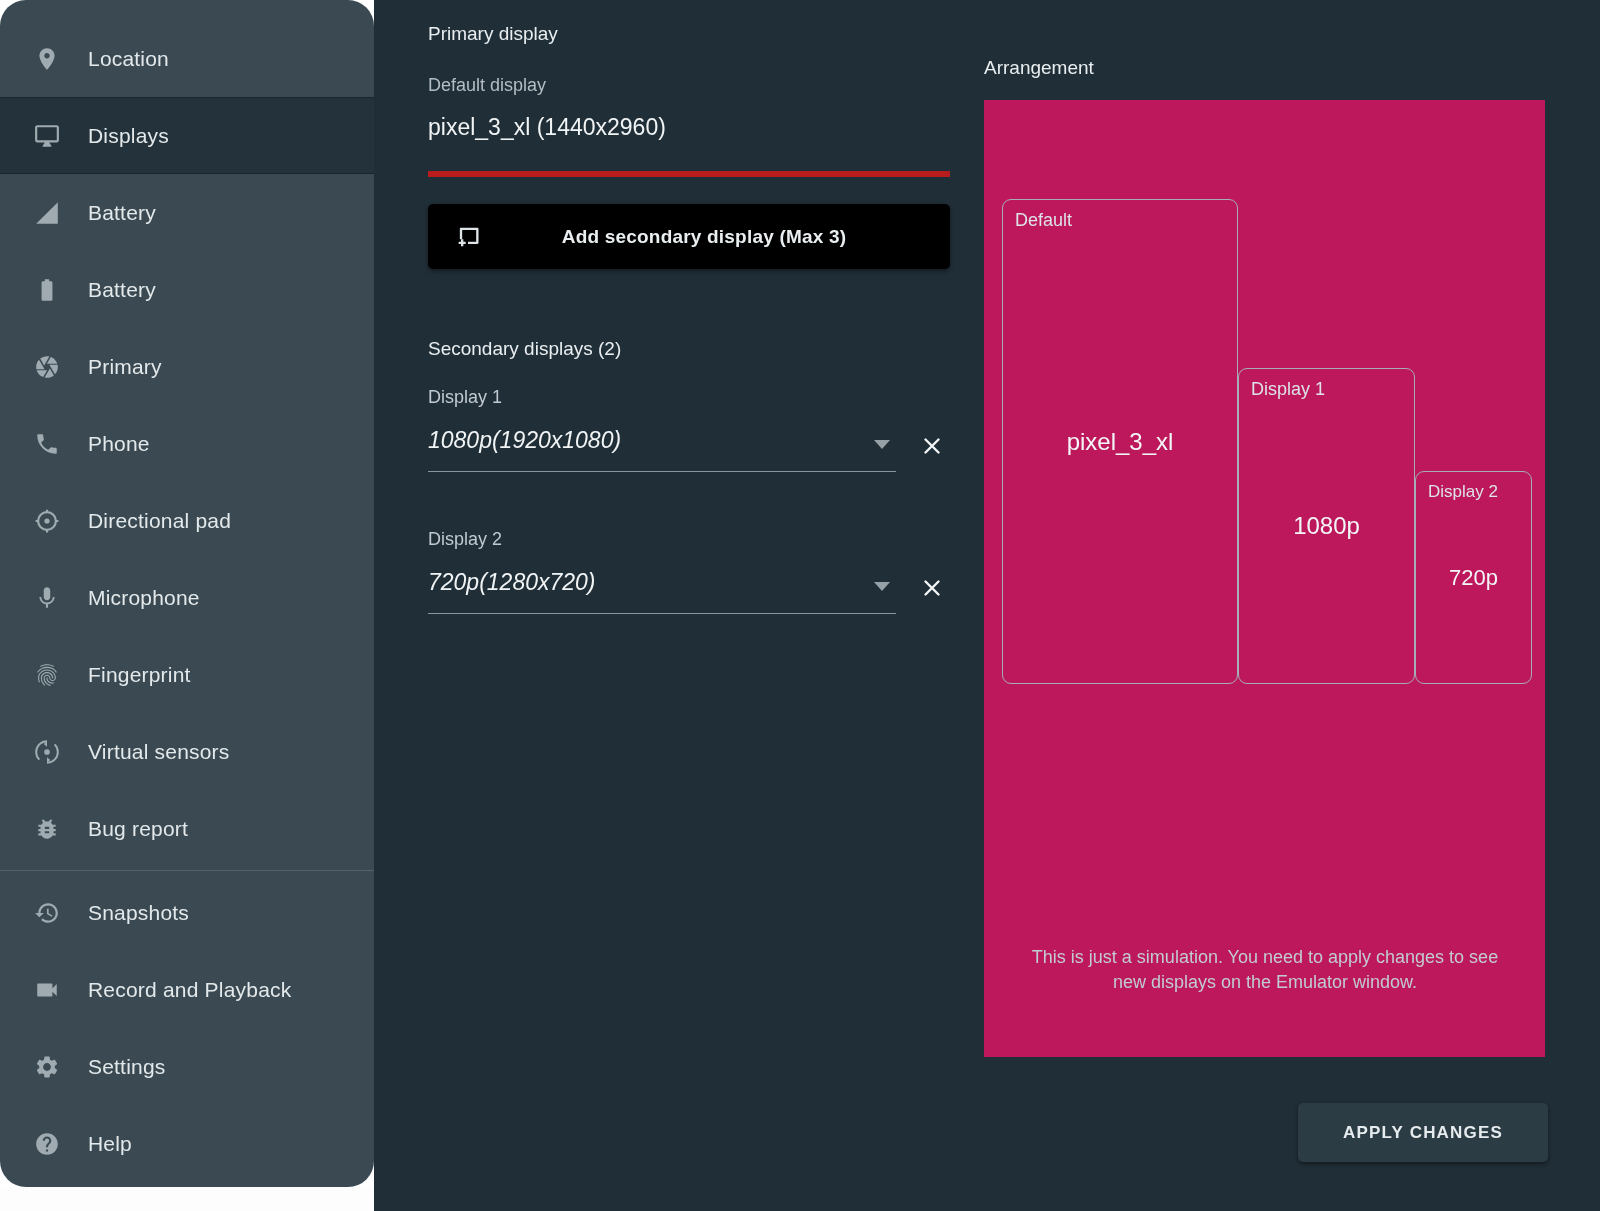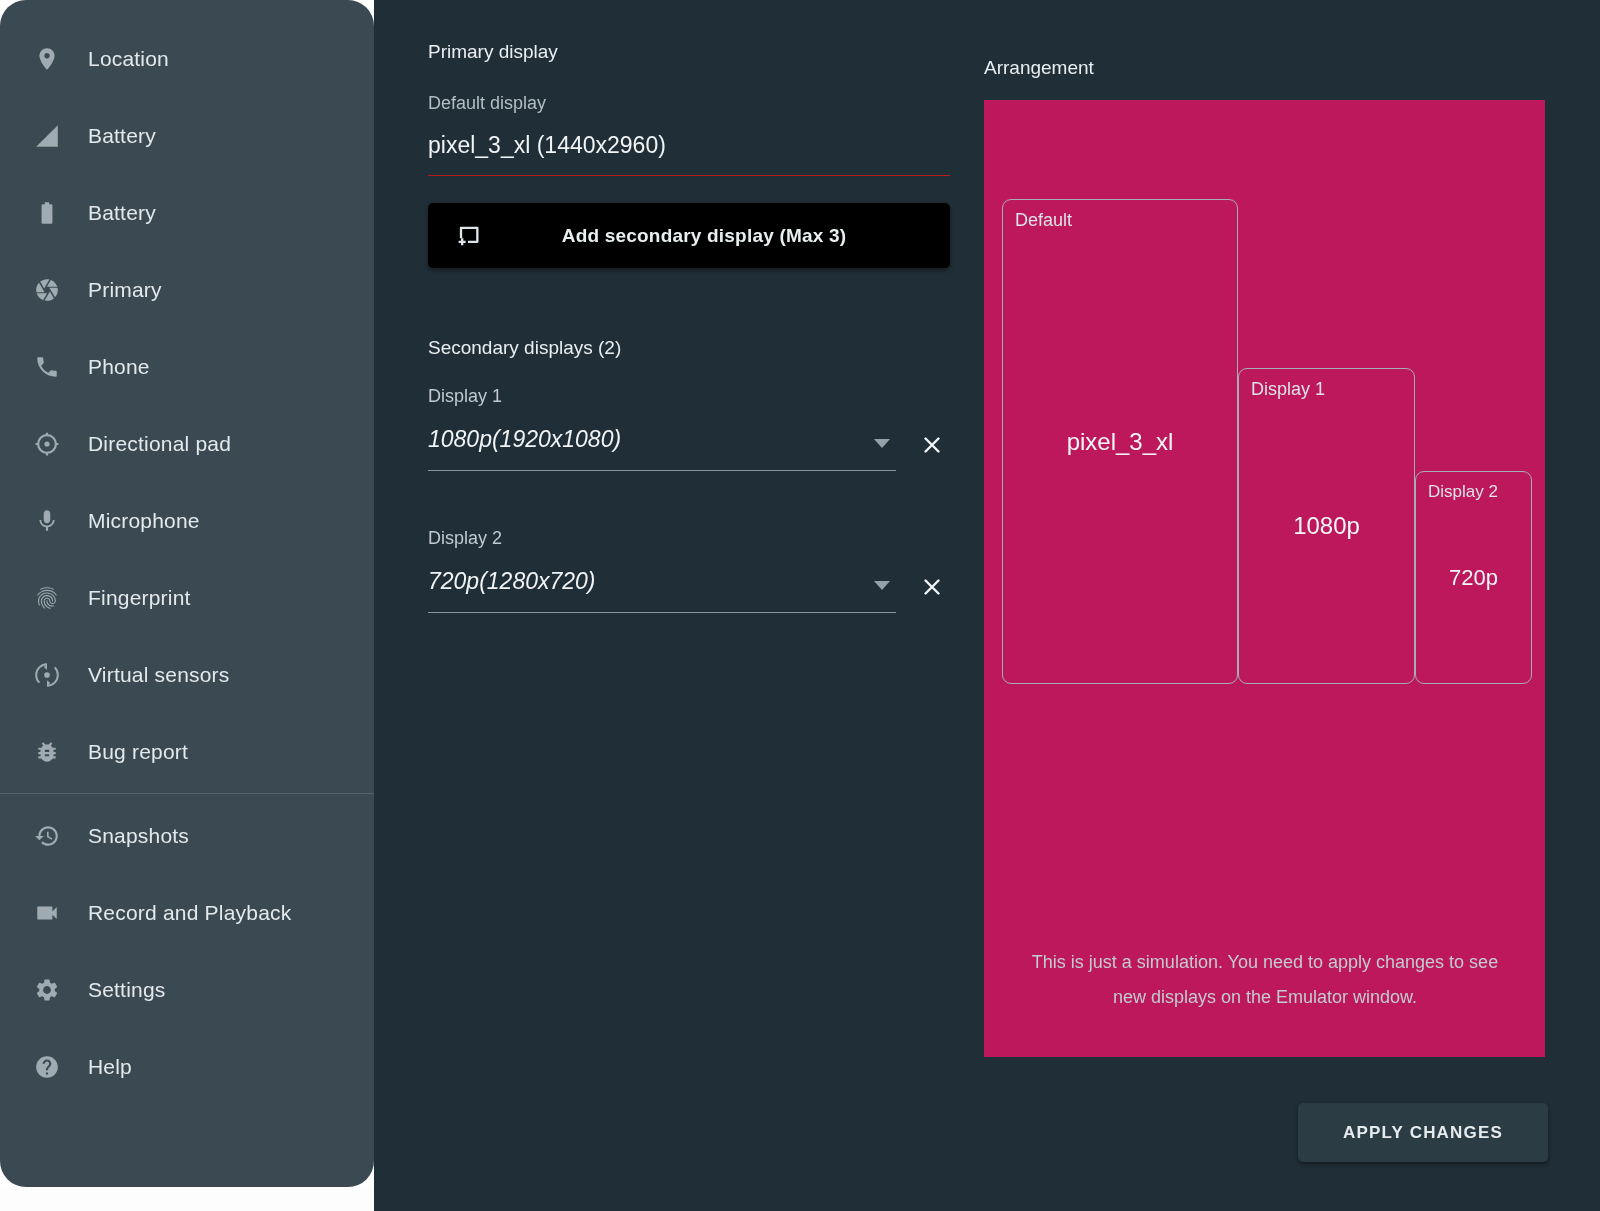--- a/index.html
+++ b/index.html
@@ -23,25 +23,25 @@
   }
   .nav-item.selected { background:#24323b; box-shadow: inset 0 1px 0 rgba(0,0,0,.25), inset 0 -1px 0 rgba(0,0,0,.25); }
   .nav-icon { width:26px; height:26px; color:#9fabb1; flex:none; margin-right:28px; }
   .nav-icon svg { width:26px; height:26px; display:block; fill:currentColor; }
   .nav-label { font-size:21px; letter-spacing:.2px; }
   .nav-divider { height:1px; background:rgba(255,255,255,.14); margin:3px 0; }
 
   
   .left-col { position:absolute; left:428px; top:0; width:522px; color:#e8edef; }
   .section-heading { margin:0; font-size:19px; font-weight:500; color:#e9eef0; }
-  .heading-primary { padding-top:41px; }
+  .heading-primary { padding-top:23px; }
   .field-label { font-size:18px; color:#b3bec4; }
   .default-label { margin-top:30px; }
   .big-value { font-size:23px; color:#f1f4f5; }
-  .default-value { margin-top:18px; padding-bottom:16px; border-bottom:1px solid #b91c1c; }
+  .default-value { margin-top:18px; padding-bottom:30px; border-bottom:6px solid #b91c1c; }
 
   .add-btn {
     margin-top:27px; width:522px; height:65px;
     background:#000000; border:none; border-radius:5px;
     display:flex; align-items:center; padding:0 24px 0 26px;
     color:#e9eef0; cursor:pointer; font-family:inherit;
     box-shadow:0 2px 4px rgba(0,0,0,.45);
   }
   .add-btn .btn-icon { width:28px; height:28px; color:#dde4e7; flex:none; }
   .add-btn .btn-icon svg { width:28px; height:28px; display:block; fill:currentColor; }
@@ -75,21 +75,21 @@
   }
   .arr-label { position:absolute; top:10px; left:12px; font-size:18px; color:#dde3e6; }
   .arr-value { font-size:24px; color:#f3f6f7; }
   .box-default { left:18px; top:99px; width:236px; height:485px; }
   .box-d1 { left:254px; top:268px; width:177px; height:316px; }
   .box-d2 { left:431px; top:371px; width:117px; height:213px; }
   .box-d2 .arr-label { font-size:17px; }
   .box-d2 .arr-value { font-size:22px; }
   .arr-note {
     position:absolute; left:46px; top:845px; width:470px; margin:0;
-    text-align:center; font-size:18px; line-height:35px; color:#c2cbd0;
+    text-align:center; font-size:18px; line-height:25px; color:#c2cbd0;
   }
 
   
   .apply-btn {
     position:absolute; left:1298px; top:1103px; width:250px; height:59px;
     background:#2b3c45; border:none; border-radius:5px;
     color:#e6ebed; font-family:inherit; font-size:17px; font-weight:bold;
     letter-spacing:1.2px; cursor:pointer; box-shadow:0 2px 4px rgba(0,0,0,.45);
   }
   .bottom-strip { position:absolute; left:0; top:1187px; width:374px; height:24px; background:#fdfdfd; }
@@ -103,20 +103,28 @@
 
   <div class="nav-item">
     <span class="nav-icon">
         <svg viewBox="0 0 24 24">
           <path d="M12 2C8.13 2 5 5.13 5 9c0 5.25 7 13 7 13s7-7.75 7-13c0-3.87-3.13-7-7-7zm0 9.5c-1.38 0-2.5-1.12-2.5-2.5s1.12-2.5 2.5-2.5 2.5 1.12 2.5 2.5-1.12 2.5-2.5 2.5z"></path>
         </svg>
       </span>
     <span class="nav-label">Location</span>
   </div>
 
+  <div class="nav-item selected">
+    <span class="nav-icon">
+        <svg viewBox="0 0 24 24">
+          <path d="M21 2H3c-1.1 0-2 .9-2 2v12c0 1.1.9 2 2 2h7l-2 3v1h8v-1l-2-3h7c1.1 0 2-.9 2-2V4c0-1.1-.9-2-2-2zm0 14H3V4h18v12z"></path>
+        </svg>
+      </span>
+    <span class="nav-label">Displays</span>
+  </div>
 
   <div class="nav-item">
     <span class="nav-icon">
         <svg viewBox="0 0 24 24">
           <path d="M2 22h20V2L2 22z"></path>
         </svg>
       </span>
     <span class="nav-label">Battery</span>
   </div>
 

